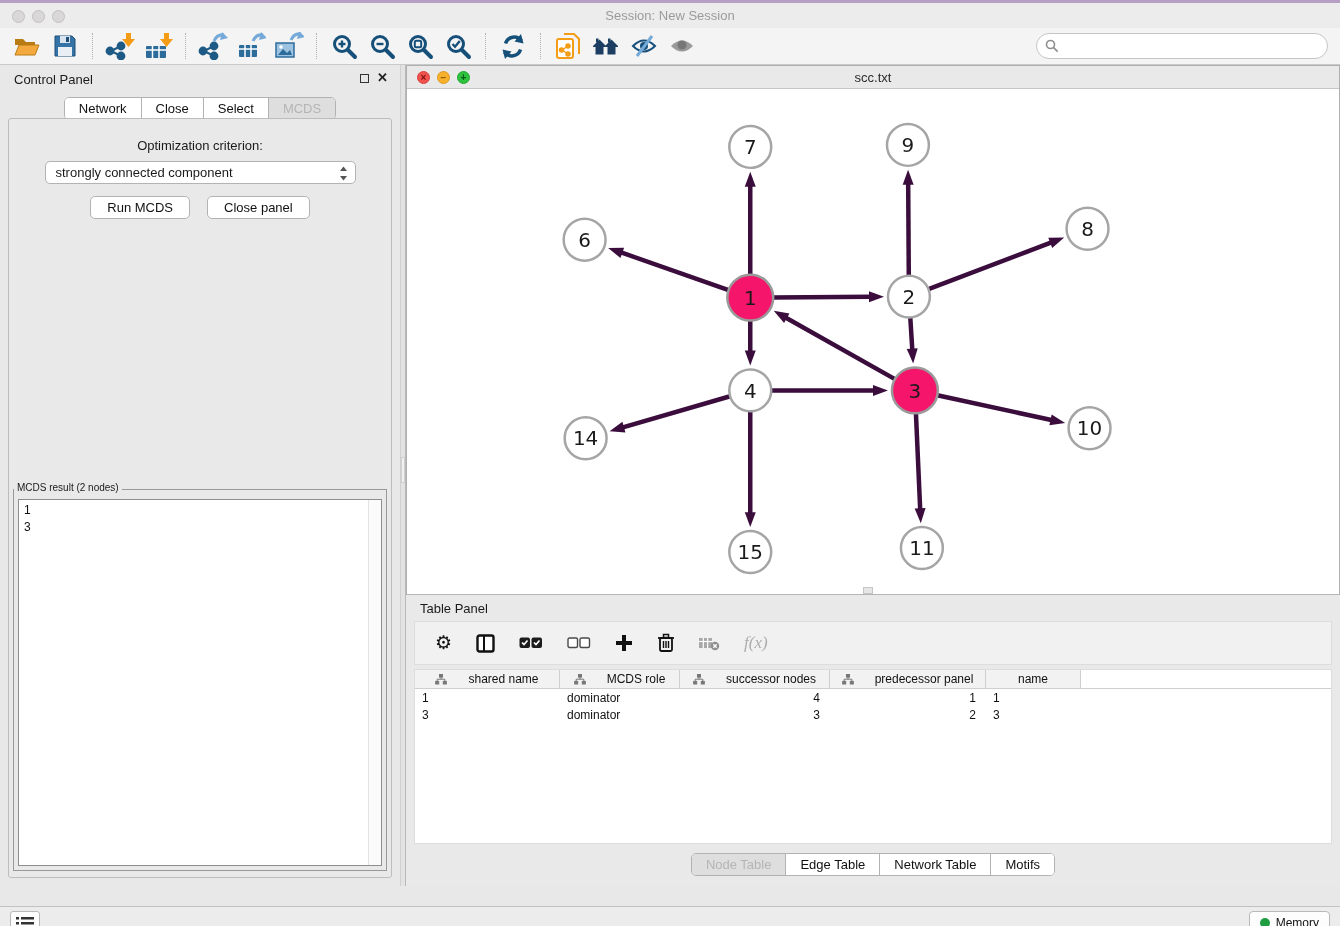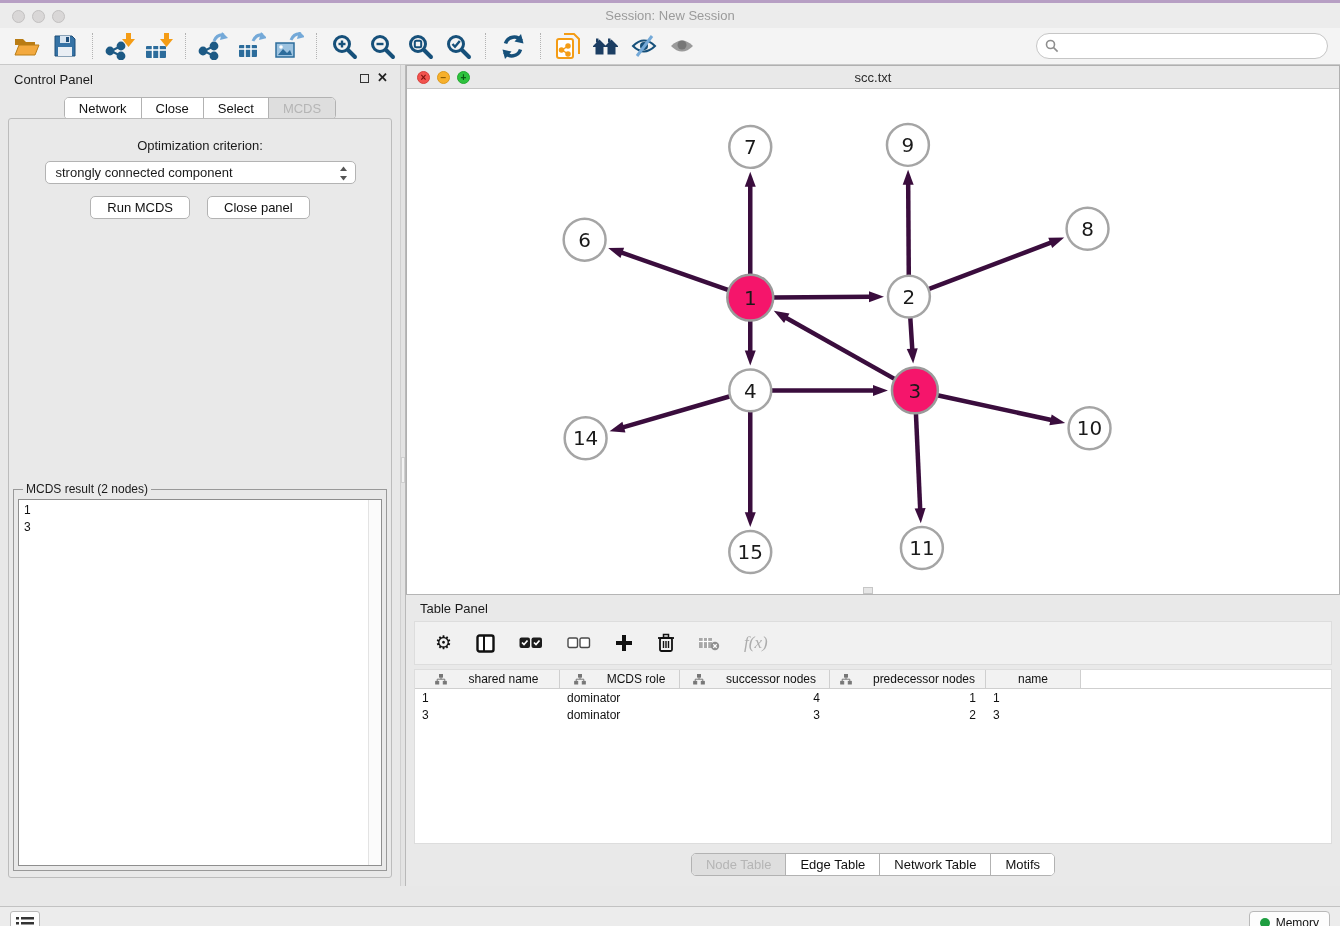--- a/index.html
+++ b/index.html
@@ -30,21 +30,21 @@
   .seg { padding:3px 14px; font-size:13px; background:#fff; color:#111; border-right:1px solid #b2b2b2; cursor:default; }
   .seg:last-child { border-right:none; }
   .seg.sel { background:#dedede; color:#b5b5b5; }
   .cp-body { position:absolute; left:8px; right:8px; top:53px; bottom:8px; background:#e9e9e9; border:1px solid #bcbcbc; border-radius:3px; }
   .opt-label { text-align:center; margin-top:19px; font-size:13px; }
   .dropdown { position:relative; margin:8px auto 0; width:311px; height:23px; background:#fff; border:1px solid #b3b3b3; border-radius:5px; display:flex; align-items:center; padding:0 22px 0 10px; font-size:13px; }
   .dropdown .stepper { position:absolute; right:7px; top:4px; }
   .btn-row { display:flex; justify-content:center; gap:17px; margin-top:12px; }
   .pbtn { height:23px; background:#fff; border:1px solid #b3b3b3; border-radius:5px; font-size:13px; font-family:"Liberation Sans",sans-serif; padding:0 16px; color:#111; }
   .groupbox { position:absolute; left:4px; right:4px; top:370px; bottom:6px; border:1px solid #999; }
-  .groupbox .gb-label { position:absolute; top:-8px; left:9px; background:#e9e9e9; padding:0 3px; font-size:12px; }
+  .groupbox .gb-label { position:absolute; top:-8px; left:0; background:#e9e9e9; padding:0 3px; font-size:10px; }
   .gb-inner { position:absolute; left:4px; right:4px; top:9px; bottom:4px; background:#fff; border:1px solid #8e8e8e; }
   .gb-text { position:absolute; left:0; top:0; right:14px; bottom:0; padding:2px 5px; font-size:12px; line-height:17px; white-space:pre; color:#111; overflow:hidden; }
   .gb-scroll { position:absolute; right:0; top:0; bottom:0; width:13px; background:#fbfbfb; border-left:1px solid #e3e3e3; }
 
   
   .v-splitter { position:absolute; left:400px; top:65px; width:6px; height:821px; background:#e3e3e3; border-left:1px solid #d0d0d0; border-right:1px solid #b9b9b9; }
   .v-grip { position:absolute; left:0px; top:392px; width:4px; height:26px; background:#f2f2f2; border:1px solid #cfcfcf; }
 
   
   .net-window { position:absolute; left:406px; top:65px; width:934px; height:529px; background:#fff; border:1px solid #b0b0b0; }
@@ -503,21 +503,21 @@
           </div>
           <div class="th" style="width: 156px;">
             <svg width="12" height="11" viewBox="0 0 12 11">
               <g fill="#777" stroke="#777">
                 <rect x="4.5" y="0.5" width="3" height="2.6"></rect>
                 <rect x="0.7" y="7.4" width="3" height="2.6"></rect>
                 <rect x="8.3" y="7.4" width="3" height="2.6"></rect>
                 <path d="M6 3.2 v2 M2.2 7.2 v-2 h7.6 v2" fill="none" stroke-width="1"></path>
               </g>
             </svg>
-            <span>predecessor nodes</span>
+            <span>predecessor panel</span>
           </div>
           <div class="th" style="width: 95px;">
             <span>name</span>
           </div>
         </div>
       <div id="table-rows">
           <div class="tr">
             <div class="td" style="width: 145px; text-align: left; padding: 2px 0px 0px 7px;">1</div>
             <div class="td" style="width: 120px; text-align: left; padding: 2px 0px 0px 7px;">dominator</div>
             <div class="td" style="width: 150px; text-align: right; padding: 2px 10px 0px 0px;">4</div>

